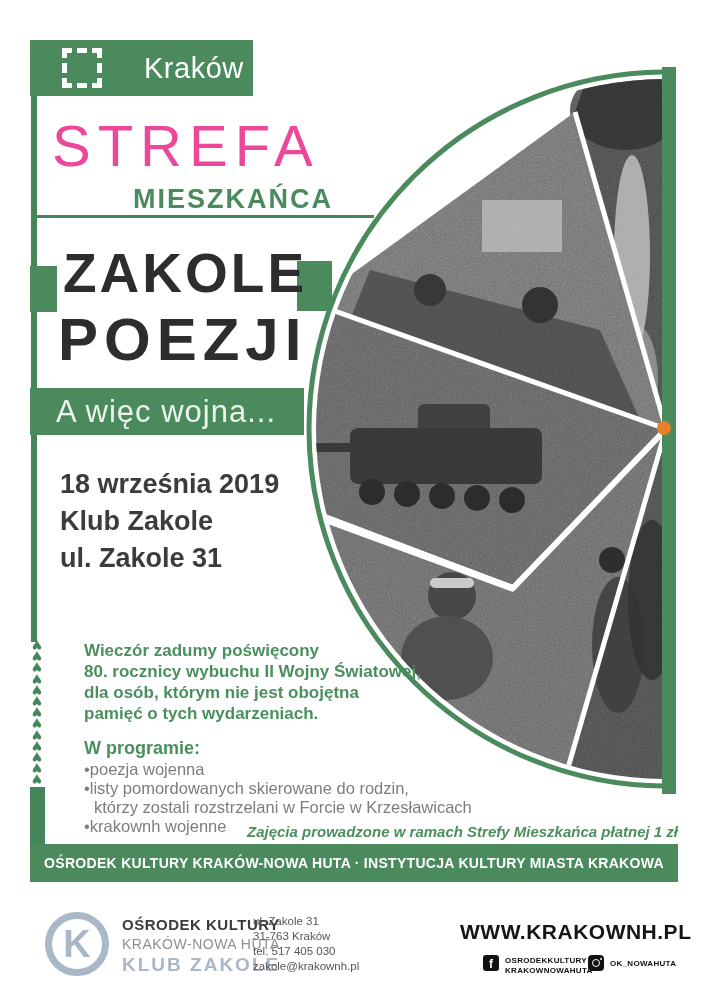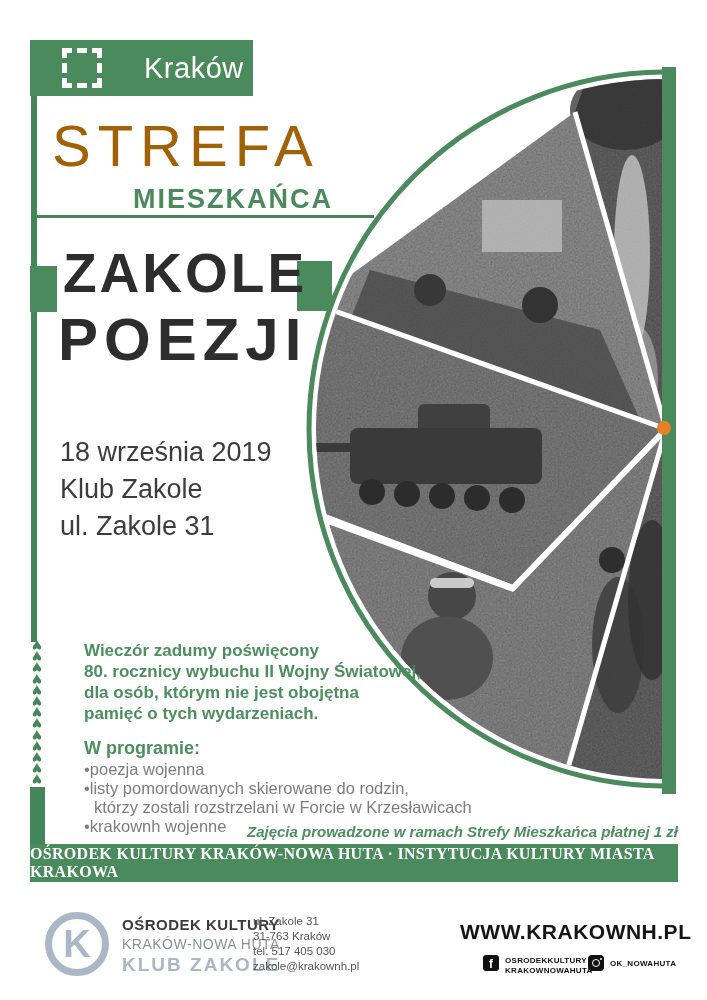--- a/index.html
+++ b/index.html
@@ -16,46 +16,46 @@
 
   
   .rail-line{left:31px;top:96px;width:6px;height:546px;background:#44855a;z-index:1;}
   .hearts{left:26px;top:640px;width:22px;z-index:1;display:flex;flex-direction:column;}
   .heart{display:block;height:11.2px;color:#44855a;font-size:17px;line-height:11px;
          transform:rotate(180deg);text-align:center;}
   .heart::before{content:"\2665";}
   .rail-bar{left:30px;top:787px;width:15px;height:58px;background:#44855a;z-index:1;}
 
   
-  .t-strefa{left:52px;top:116px;font-size:58px;font-weight:500;letter-spacing:7px;color:#a16207;z-index:2;line-height:1.05;}
+  .t-strefa{left:52px;top:116px;font-size:58px;font-weight:500;letter-spacing:7px;color:#ec4899;z-index:2;line-height:1.05;}
   .t-mieszk{left:30px;top:184px;width:303px;text-align:right;font-size:27px;font-weight:700;letter-spacing:2px;color:#4a8a5c;z-index:2;}
   .rule-green{left:34px;top:215px;width:340px;height:3px;background:#44855a;z-index:2;}
   .blk-left{left:30px;top:266px;width:27px;height:46px;background:#4a8a5c;z-index:2;}
   .blk-right{left:297px;top:261px;width:35px;height:50px;background:#4a8a5c;z-index:2;}
   .t-zakole{left:63px;top:243px;font-size:55px;font-weight:700;letter-spacing:3px;color:#2d2d2d;z-index:3;line-height:1.1;}
   .t-poezji{left:58px;top:307px;font-size:60px;font-weight:700;letter-spacing:6px;color:#2d2d2d;z-index:3;line-height:1.1;}
   .band-sub{left:30px;top:388px;width:274px;height:47px;background:#4a8a5c;z-index:2;
             display:flex;align-items:center;}
   .band-sub span{color:#edf4ed;font-size:31px;font-weight:300;margin-left:26px;letter-spacing:1px;}
 
   
-  .when{left:60px;top:434px;z-index:2;font-size:27px;font-weight:400;color:#3c3c3c;line-height:37px;}
+  .when{left:60px;top:466px;z-index:2;font-size:27px;font-weight:700;color:#3c3c3c;line-height:37px;}
 
   
   .desc{left:84px;top:640px;z-index:2;font-size:17px;font-weight:600;color:#4b8f5f;line-height:21px;white-space:pre-line;}
   .prog-h{left:84px;top:738px;z-index:2;font-size:18px;font-weight:700;color:#4b8f5f;}
   .prog-list{left:84px;top:760px;z-index:2;font-size:16.5px;color:#7d7d7d;line-height:19px;}
   .prog-item{white-space:pre-line;padding-left:10px;text-indent:-10px;}
   .prog-item::before{content:"\2022 ";}
 
   
   .paynote{left:30px;top:823px;width:648px;text-align:right;z-index:2;font-size:15px;font-weight:700;color:#4b8f5f;font-style:italic;}
   .inst-band{left:30px;top:844px;width:648px;height:38px;background:#4a8a5c;z-index:2;
              display:flex;align-items:center;justify-content:center;}
-  .inst-band span{color:#fff;font-size:16px;font-weight:700;letter-spacing:.3px;font-family:Liberation Serif, serif;}
+  .inst-band span{color:#fff;font-size:14px;font-weight:700;letter-spacing:.3px;}
 
   
   .k-logo{left:45px;top:912px;width:50px;height:50px;border:7px solid #a9b7c6;border-radius:50%;
           display:flex;align-items:center;justify-content:center;z-index:2;}
   .k-logo span{color:#a9b7c6;font-size:38px;font-weight:800;}
   .org1{left:122px;top:916px;font-size:15px;font-weight:800;letter-spacing:.5px;color:#3b3b3b;z-index:2;}
   .org2{left:122px;top:936px;font-size:14px;color:#8b9197;letter-spacing:.5px;z-index:2;}
   .org3{left:122px;top:954px;font-size:19px;font-weight:800;letter-spacing:2px;color:#a9b7c6;z-index:2;}
   .contact{left:253px;top:914px;font-size:11.5px;color:#555;line-height:15px;z-index:2;}
   .www{left:460px;top:920px;font-size:21px;font-weight:800;letter-spacing:.5px;color:#151515;z-index:2;}
@@ -179,20 +179,23 @@
 
   <div class="abs t-strefa">STREFA</div>
   <div class="abs t-mieszk">MIESZKAŃCA</div>
   <div class="abs rule-green"></div>
 
   <div class="abs blk-left"></div>
   <div class="abs blk-right"></div>
   <div class="abs t-zakole">ZAKOLE</div>
   <div class="abs t-poezji">POEZJI</div>
 
+  <div class="abs band-sub">
+    <span>A więc wojna...</span>
+  </div>
 
   <div class="abs when">
     <div>18 września 2019</div>
     <div>Klub Zakole</div>
     <div>ul. Zakole 31</div>
   </div>
 
   <div class="abs desc">Wieczór zadumy poświęcony
 80. rocznicy wybuchu II Wojny Światowej,
 dla osób, którym nie jest obojętna

